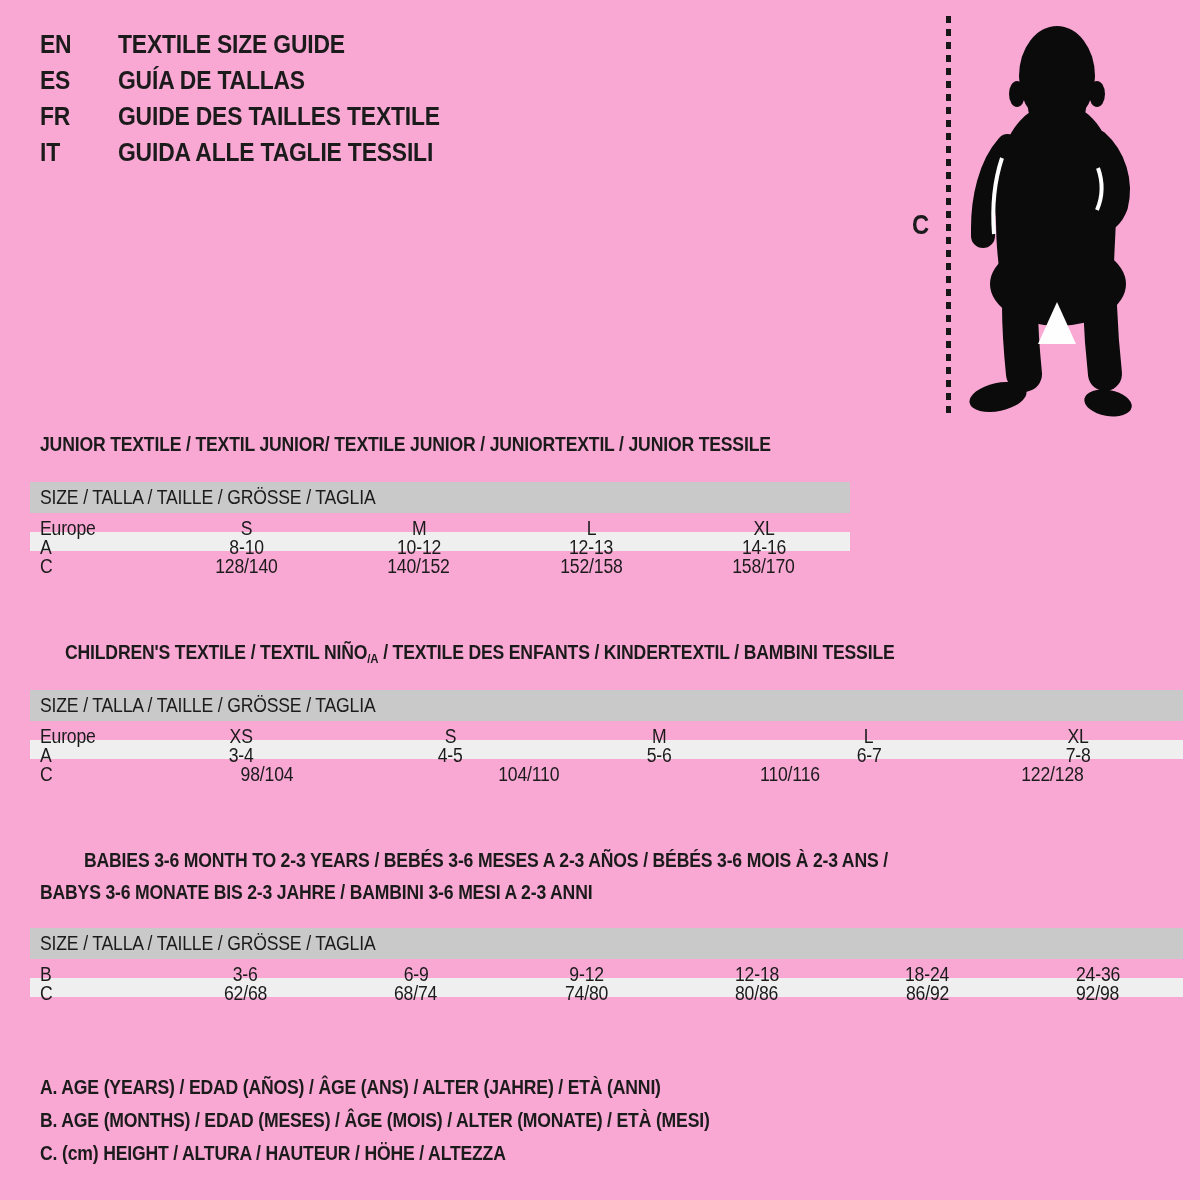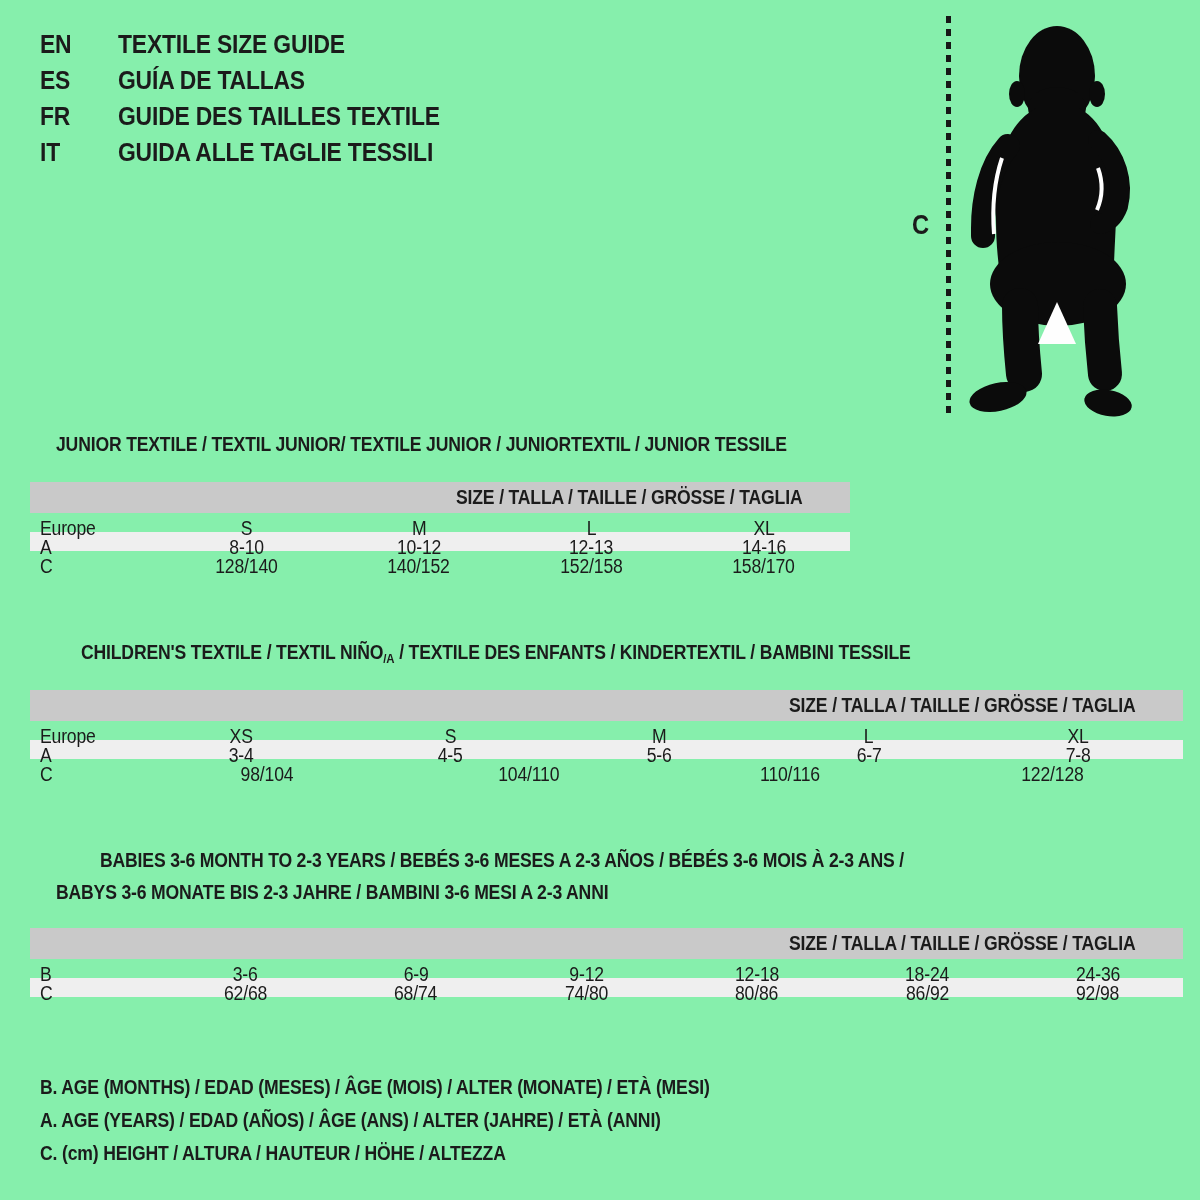--- a/index.html
+++ b/index.html
@@ -1,42 +1,42 @@
 <!DOCTYPE html>
 <html><head>
 <meta charset="utf-8">
 <style>
   html,body{margin:0;padding:0;background:#fff;}
   .canvas{
-    position:relative;width:1200px;height:1200px;background:#86efac;overflow:hidden;
+    position:relative;width:1200px;height:1200px;background:#f9a8d4;overflow:hidden;
     font-family:"Liberation Sans","DejaVu Sans",sans-serif;color:#1b1b1b;
   }
   .cond{display:inline-block;transform:scaleX(0.88);transform-origin:0 50%;white-space:nowrap;letter-spacing:-0.2px;}
   .cond-c{display:inline-block;transform:scaleX(0.88);transform-origin:50% 50%;white-space:nowrap;letter-spacing:-0.2px;}
 
   
   .lang-list{position:absolute;left:40px;top:26px;}
   .lang-row{display:flex;height:36px;line-height:36px;font-size:26px;font-weight:700;}
   .lang-code{width:78px;flex:0 0 78px;}
 
   
   .measure-line{
     position:absolute;left:946px;top:16px;width:5px;height:400px;
     background:repeating-linear-gradient(to bottom,#171717 0px,#171717 7px,rgba(0,0,0,0) 7px,rgba(0,0,0,0) 13px);
   }
   .measure-label{position:absolute;left:912px;top:210px;font-size:27px;font-weight:700;}
   .toddler{position:absolute;left:960px;top:14px;width:182px;height:406px;}
 
   
-  .sec-heading{position:absolute;left:56px;font-size:20px;font-weight:700;line-height:22px;white-space:nowrap;}
+  .sec-heading{position:absolute;left:40px;font-size:20px;font-weight:700;line-height:22px;white-space:nowrap;}
   .sub-sm{font-size:13px;vertical-align:-4px;font-weight:700;}
 
   
   .table{position:absolute;font-size:20px;}
-  .thead{height:31px;line-height:31px;background:#c9c9c9;padding-left:10px;font-weight:700;text-align:right;}
+  .thead{height:31px;line-height:31px;background:#c9c9c9;padding-left:10px;font-weight:400;}
   .trow{display:flex;height:19px;line-height:31px;font-weight:400;}
   .trow.shaded{background:#efefef;}
   .lab{padding-left:10px;}
   .w120{flex:0 0 120px;}
   .w96{flex:0 0 96px;}
   .c{flex:1;text-align:center;}
 
   
   .footnotes{position:absolute;left:40px;top:1071px;}
   .fn-line{height:33px;line-height:33px;font-size:20px;font-weight:700;}
@@ -185,18 +185,18 @@
       <div class="c"><span class="cond-c">62/68</span></div>
       <div class="c"><span class="cond-c">68/74</span></div>
       <div class="c"><span class="cond-c">74/80</span></div>
       <div class="c"><span class="cond-c">80/86</span></div>
       <div class="c"><span class="cond-c">86/92</span></div>
       <div class="c"><span class="cond-c">92/98</span></div>
     </div>
   </div>
 
   <div class="footnotes">
+    <div class="fn-line"><span class="cond">A. AGE (YEARS) / EDAD (AÑOS) / ÂGE (ANS) / ALTER (JAHRE) / ETÀ (ANNI)</span></div>
     <div class="fn-line"><span class="cond">B. AGE (MONTHS) / EDAD (MESES) / ÂGE (MOIS) / ALTER (MONATE) / ETÀ (MESI)</span></div>
-    <div class="fn-line"><span class="cond">A. AGE (YEARS) / EDAD (AÑOS) / ÂGE (ANS) / ALTER (JAHRE) / ETÀ (ANNI)</span></div>
     <div class="fn-line"><span class="cond">C. (cm) HEIGHT / ALTURA / HAUTEUR / HÖHE / ALTEZZA</span></div>
   </div>
 
 </div>
 
 </body></html>

